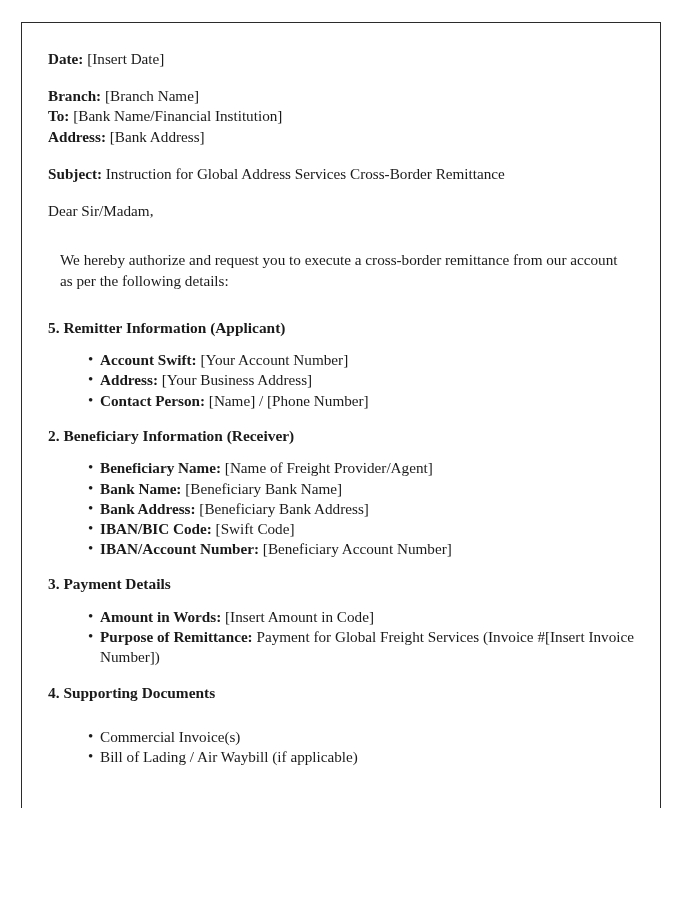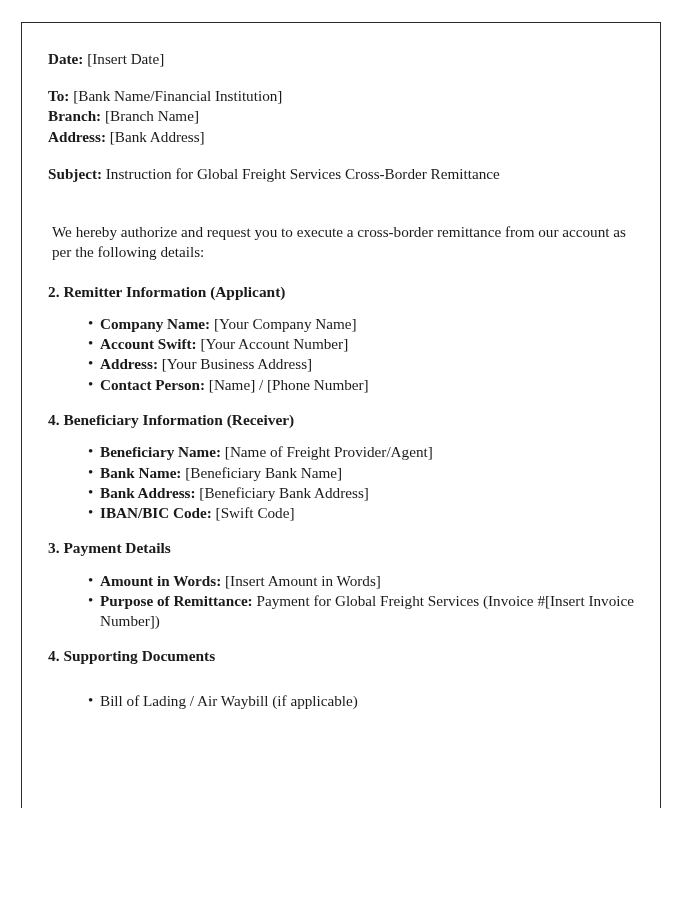--- a/index.html
+++ b/index.html
@@ -68,130 +68,132 @@
   }
   ul.bullet-list > li::before {
     content: "\2022";
     position: absolute;
     left: 0;
     top: 0;
     font-size: 15px;
     line-height: 1.33;
   }
   .para {
-    margin: 4px;
+    margin: 12px;
   }
 </style>
 </head>
 <body>
 
 <div class="page-canvas">
   <div class="document-sheet">
     <div class="doc-body">
 
       <p class="line">
         <span class="bold-label">Date:</span>
         <span>[Insert Date]</span>
       </p>
 
       <div class="block-gap-lg"></div>
 
       <p class="line">
+        <span class="bold-label">Branch:</span>
+        <span>[Branch Name]</span>
+      </p>
+      <p class="line">
         <span class="bold-label">To:</span>
         <span>[Bank Name/Financial Institution]</span>
-      </p>
-      <p class="line">
-        <span class="bold-label">Branch:</span>
-        <span>[Branch Name]</span>
       </p>
       <p class="line">
         <span class="bold-label">Address:</span>
         <span>[Bank Address]</span>
       </p>
 
       <div class="block-gap-lg"></div>
 
       <p class="line">
         <span class="bold-label">Subject:</span>
-        <span>Instruction for Global Freight Services Cross-Border Remittance</span>
+        <span>Instruction for Global Address Services Cross-Border Remittance</span>
       </p>
 
       <div class="block-gap-lg"></div>
 
+      <p class="line">Dear Sir/Madam,</p>
 
       <div class="block-gap-lg"></div>
 
       <p class="para">We hereby authorize and request you to execute a cross-border remittance from our account as per the following details:</p>
 
       <div class="block-gap-md"></div>
 
-      <h2 class="section-heading">2. Remitter Information (Applicant)</h2>
+      <h2 class="section-heading">5. Remitter Information (Applicant)</h2>
       <div class="block-gap-sm"></div>
       <ul class="bullet-list">
-        <li>
-          <span class="bold-label">Company Name:</span>
-          <span>[Your Company Name]</span>
-        </li>
         <li>
           <span class="bold-label">Account Swift:</span>
           <span>[Your Account Number]</span>
         </li>
         <li>
           <span class="bold-label">Address:</span>
           <span>[Your Business Address]</span>
         </li>
         <li>
           <span class="bold-label">Contact Person:</span>
           <span>[Name] / [Phone Number]</span>
         </li>
       </ul>
 
       <div class="block-gap-md"></div>
 
-      <h2 class="section-heading">4. Beneficiary Information (Receiver)</h2>
+      <h2 class="section-heading">2. Beneficiary Information (Receiver)</h2>
       <div class="block-gap-sm"></div>
       <ul class="bullet-list">
         <li>
           <span class="bold-label">Beneficiary Name:</span>
           <span>[Name of Freight Provider/Agent]</span>
         </li>
         <li>
           <span class="bold-label">Bank Name:</span>
           <span>[Beneficiary Bank Name]</span>
         </li>
         <li>
           <span class="bold-label">Bank Address:</span>
           <span>[Beneficiary Bank Address]</span>
         </li>
         <li>
           <span class="bold-label">IBAN/BIC Code:</span>
           <span>[Swift Code]</span>
         </li>
+        <li>
+          <span class="bold-label">IBAN/Account Number:</span>
+          <span>[Beneficiary Account Number]</span>
+        </li>
       </ul>
 
       <div class="block-gap-md"></div>
 
       <h2 class="section-heading">3. Payment Details</h2>
       <div class="block-gap-sm"></div>
       <ul class="bullet-list">
         <li>
           <span class="bold-label">Amount in Words:</span>
-          <span>[Insert Amount in Words]</span>
+          <span>[Insert Amount in Code]</span>
         </li>
         <li>
           <span class="bold-label">Purpose of Remittance:</span>
           <span>Payment for Global Freight Services (Invoice #[Insert Invoice Number])</span>
         </li>
       </ul>
 
       <div class="block-gap-md"></div>
 
       <h2 class="section-heading">4. Supporting Documents</h2>
       <div class="block-gap-sm"></div>
       <div class="block-gap-sm"></div>
       <ul class="bullet-list">
+        <li>Commercial Invoice(s)</li>
         <li>Bill of Lading / Air Waybill (if applicable)</li>
 
       </ul>
 
     </div>
   </div>
 </div>
 
 </body></html>

